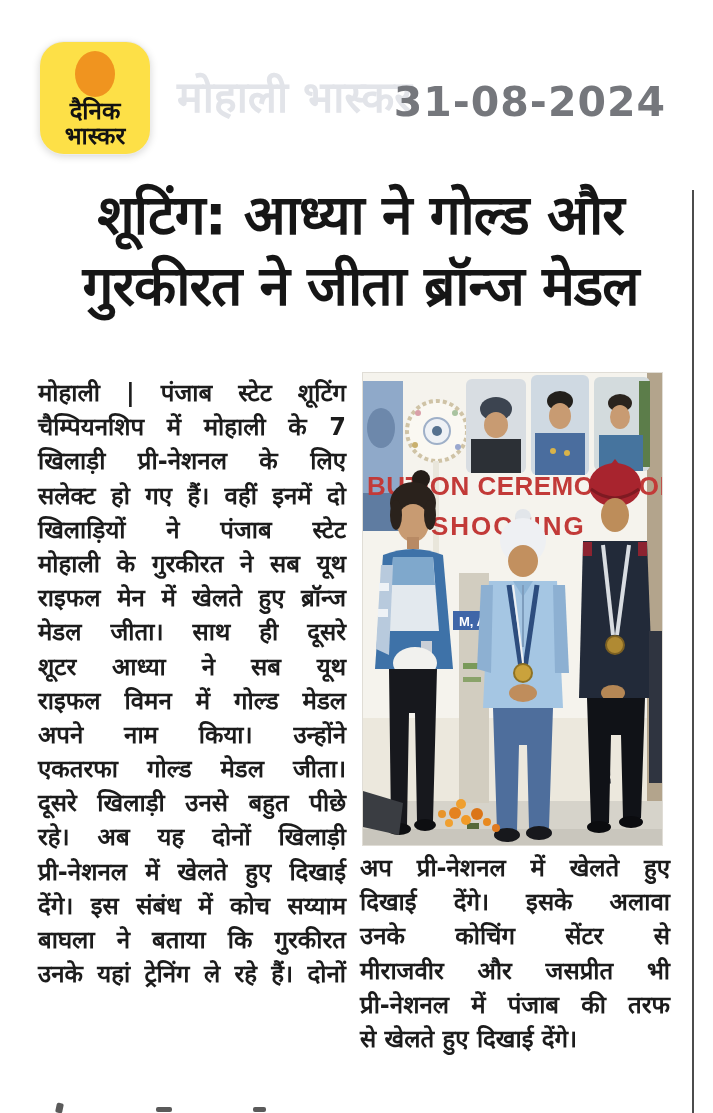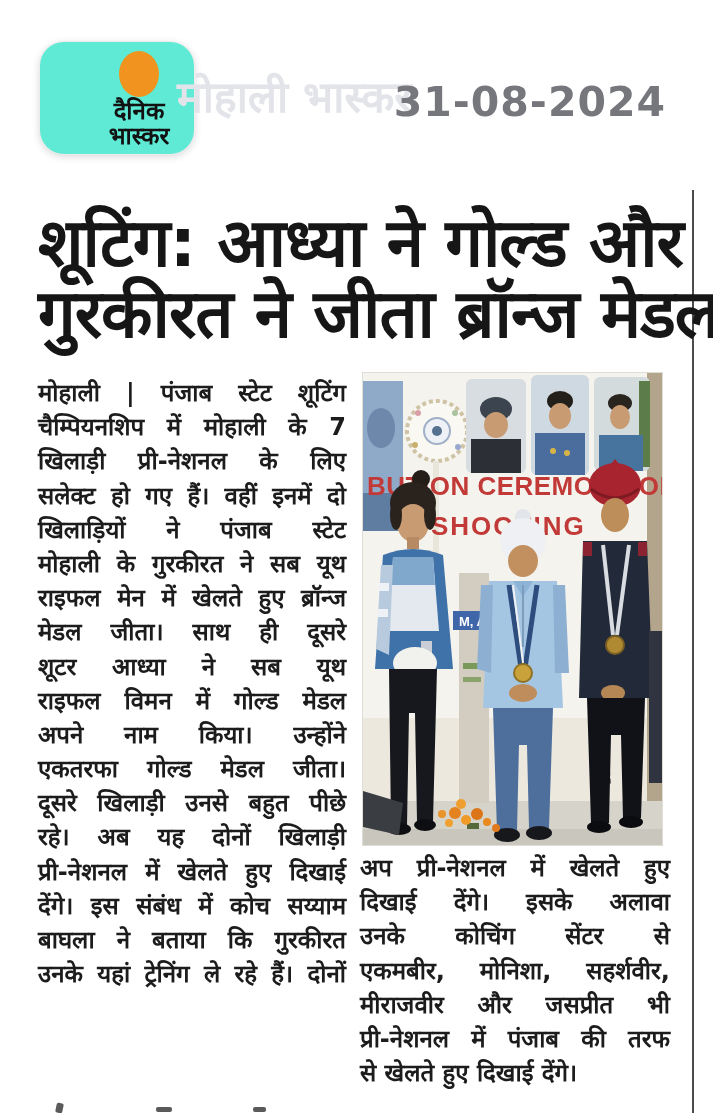--- a/index.html
+++ b/index.html
@@ -4,38 +4,38 @@
 <style>
   html,body{margin:0;padding:0;}
   body{
     width:713px;height:1113px;position:relative;overflow:hidden;
     background:#ffffff;
     font-family:"DejaVu Sans",sans-serif;
   }
   
   .masthead-logo{
     position:absolute;left:40px;top:42px;width:110px;height:112px;
-    background:#5eead4;border-radius:24px;
+    background:#fde047;border-radius:24px;
     box-shadow:0 0 0 1px #ececec,0 2px 8px rgba(0,0,0,.18);
-    display:flex;flex-direction:column;align-items:center;justify-content:flex-start;padding-left:44px;
+    display:flex;flex-direction:column;align-items:center;justify-content:flex-start;
   }
   .logo-dot{width:40px;height:46px;border-radius:50%;background:#f0941f;margin-top:9px;}
   .logo-text{font-weight:900;font-size:24px;line-height:25px;color:#121212;text-align:center;margin-top:2px;letter-spacing:0;}
   .edition-name{
     position:absolute;left:177px;top:66px;
     font-size:43px;font-weight:700;color:#e2e4e9;white-space:nowrap;
   }
   .issue-date{
     position:absolute;right:47px;top:70px;
     font-size:41px;font-weight:700;color:#75777c;letter-spacing:1px;white-space:nowrap;margin-top:8px;
   }
   
   .headline{
-    position:absolute;left:38px;top:208px;width:645px;
-    font-size:67px;line-height:71px;font-weight:800;color:#161616;
+    position:absolute;left:38px;top:180px;width:645px;
+    font-size:55px;line-height:71px;font-weight:800;color:#161616;
     letter-spacing:-1px;white-space:nowrap;text-align:center;
   }
   .col-left{position:absolute;left:38px;top:376px;width:308px;}
   .col-right{position:absolute;left:360px;top:851px;width:310px;}
   .bline{
     font-size:24px;line-height:34.2px;font-weight:700;color:#1c1c1c;
     text-align:justify;text-align-last:justify;height:34.2px;overflow:visible;
   }
   .bline.nolast{text-align-last:left;}
   
@@ -89,21 +89,20 @@
     <div class="bline">रहे। अब यह दोनों खिलाड़ी</div>
     <div class="bline">प्री-नेशनल में खेलते हुए दिखाई</div>
     <div class="bline">देंगे। इस संबंध में कोच सय्याम</div>
     <div class="bline">बाघला ने बताया कि गुरकीरत</div>
     <div class="bline">उनके यहां ट्रेनिंग ले रहे हैं। दोनों</div>
   </div>
 <div class="col-right">
     <div class="bline">अप प्री-नेशनल में खेलते हुए</div>
     <div class="bline">दिखाई देंगे। इसके अलावा</div>
     <div class="bline">उनके कोचिंग सेंटर से</div>
-    <div class="bline">एकमबीर, मोनिशा, सहर्शवीर,</div>
     <div class="bline">मीराजवीर और जसप्रीत भी</div>
     <div class="bline">प्री-नेशनल में पंजाब की तरफ</div>
     <div class="bline nolast">से खेलते हुए दिखाई देंगे।</div>
   </div>
 
 <svg class="article-photo" viewBox="0 0 299 472">
 
   <rect width="299" height="472" fill="#ece8dd"></rect>
   <rect x="0" y="0" width="299" height="345" fill="#f5f3ed"></rect>
   <rect x="284" y="0" width="15" height="472" fill="#b3a48c"></rect>

